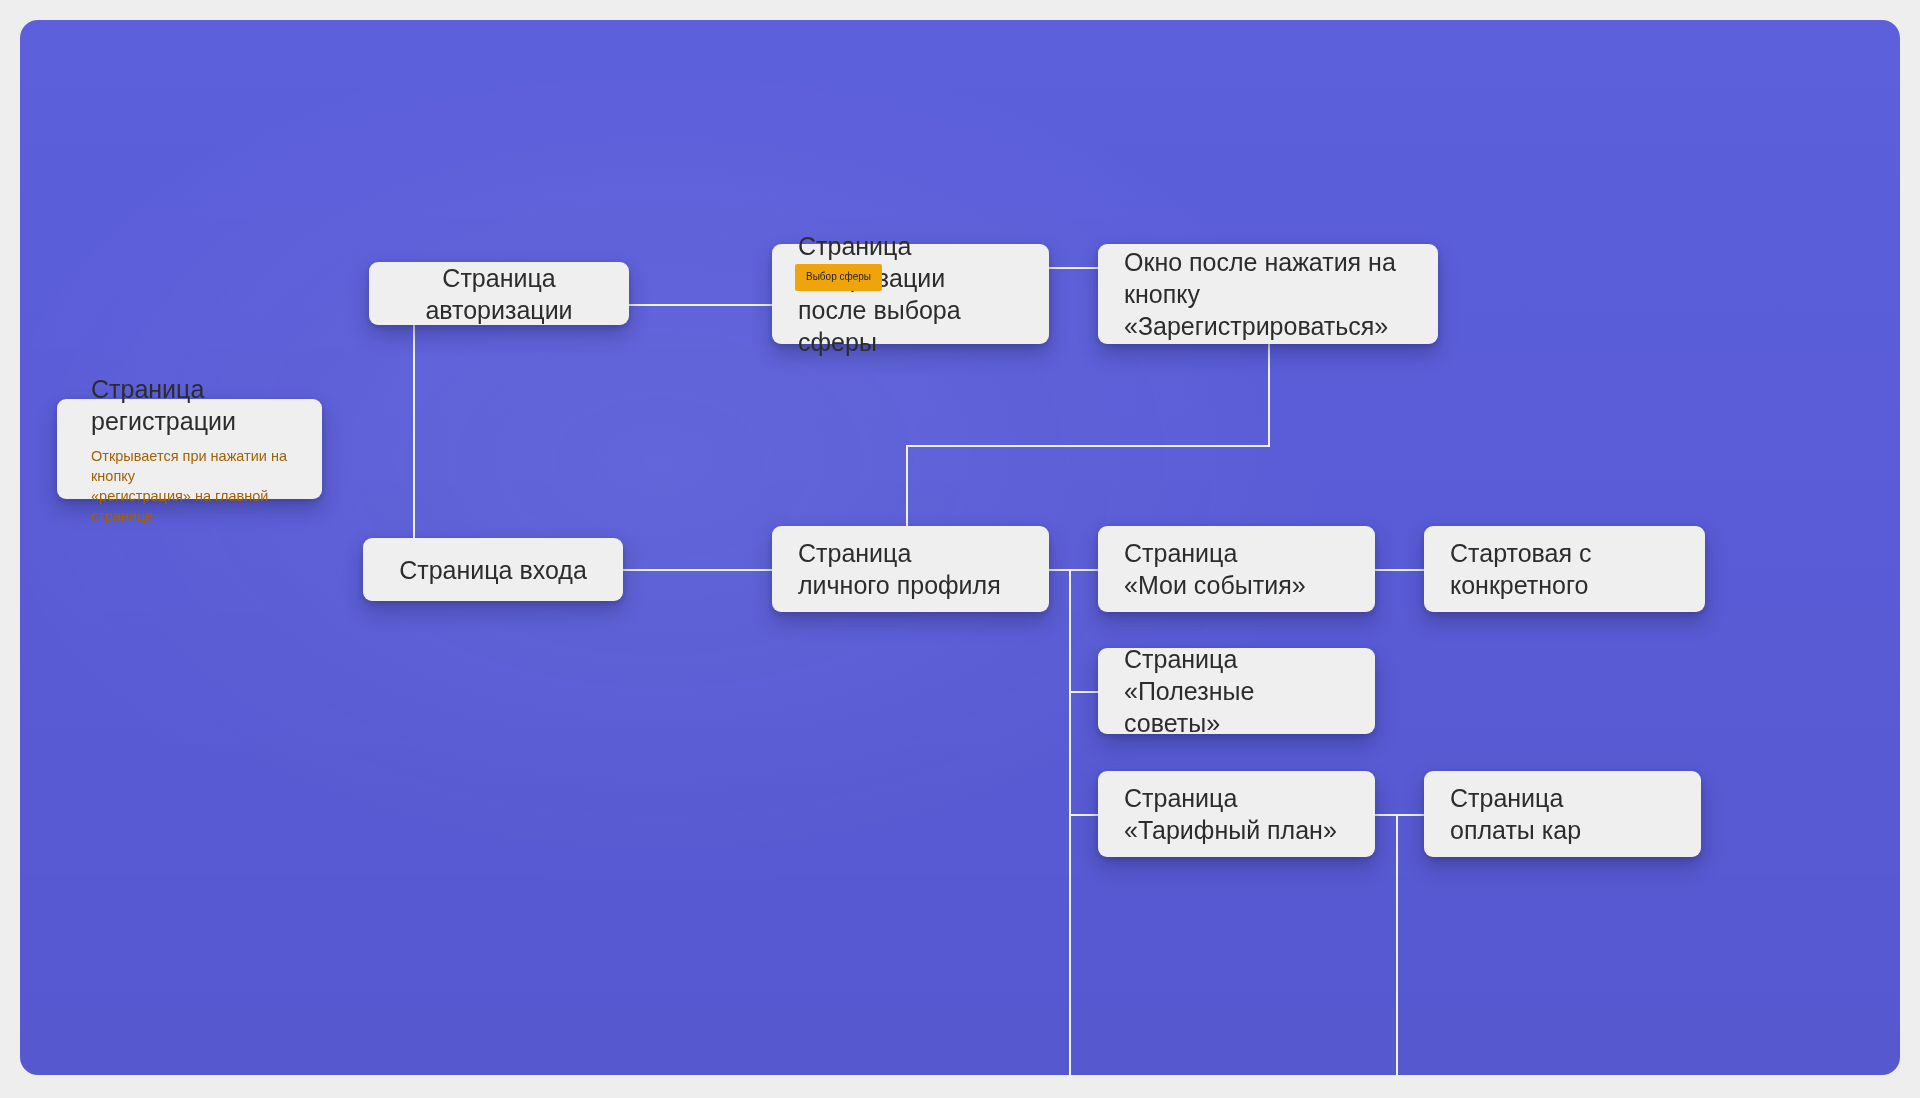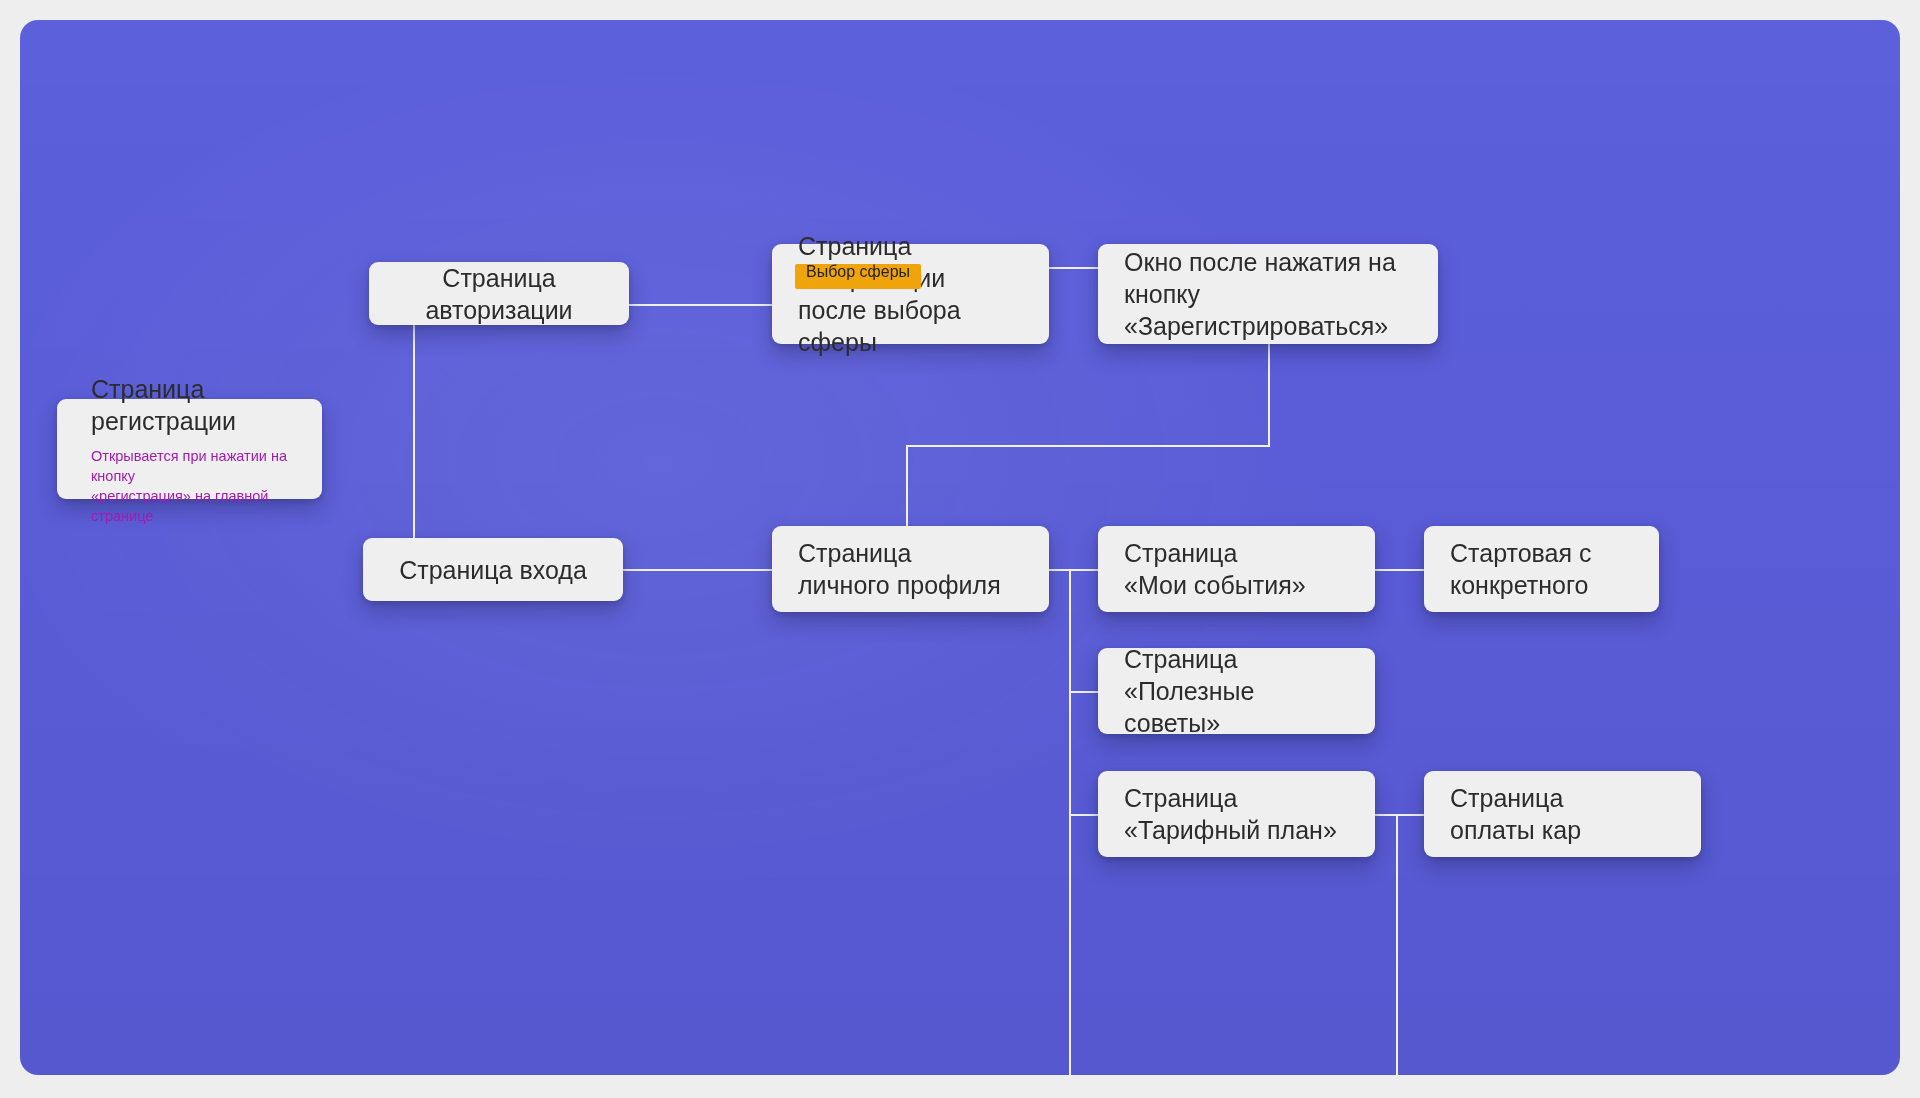--- a/index.html
+++ b/index.html
@@ -71,34 +71,34 @@
     line-height: 32px;
     font-weight: 400;
     color: #2c2c2c;
     white-space: pre-line;
   }
 
   .node .subtitle {
     margin-top: 9px;
     font-size: 14.5px;
     line-height: 20px;
-    color: #a21caf;
+    color: #a16207;
     white-space: pre-line;
   }
 
   .node.centered .title { text-align: center; }
 
   
   .badge {
     position: absolute;
     background: #efa40c;
     color: #1f1f1f;
-    font-size: 16px;
+    font-size: 10px;
     line-height: 1;
-    padding: 0 11px 9px 11px;
+    padding: 8px 11px 9px 11px;
     border-radius: 2px;
     z-index: 6;
     white-space: nowrap;
   }
 </style>
 </head>
 <body>
 
 <div id="app">
   <div id="canvas">
@@ -163,21 +163,21 @@
     <div class="node" style="left:752px; top:506px; width:277px; height:86px;">
       <div class="title">Страница
 личного профиля</div>
     </div>
 
     <div class="node" style="left:1078px; top:506px; width:277px; height:86px;">
       <div class="title">Страница
 «Мои события»</div>
     </div>
 
-    <div class="node" style="left:1404px; top:506px; width:235px; height:86px;">
+    <div class="node" style="left:1404px; top:506px; width:281px; height:86px;">
       <div class="title">Стартовая с
 конкретного</div>
     </div>
 
     <div class="node" style="left:1078px; top:628px; width:277px; height:86px;">
       <div class="title">Страница
 «Полезные советы»</div>
     </div>
 
     <div class="node" style="left:1078px; top:751px; width:277px; height:86px;">

